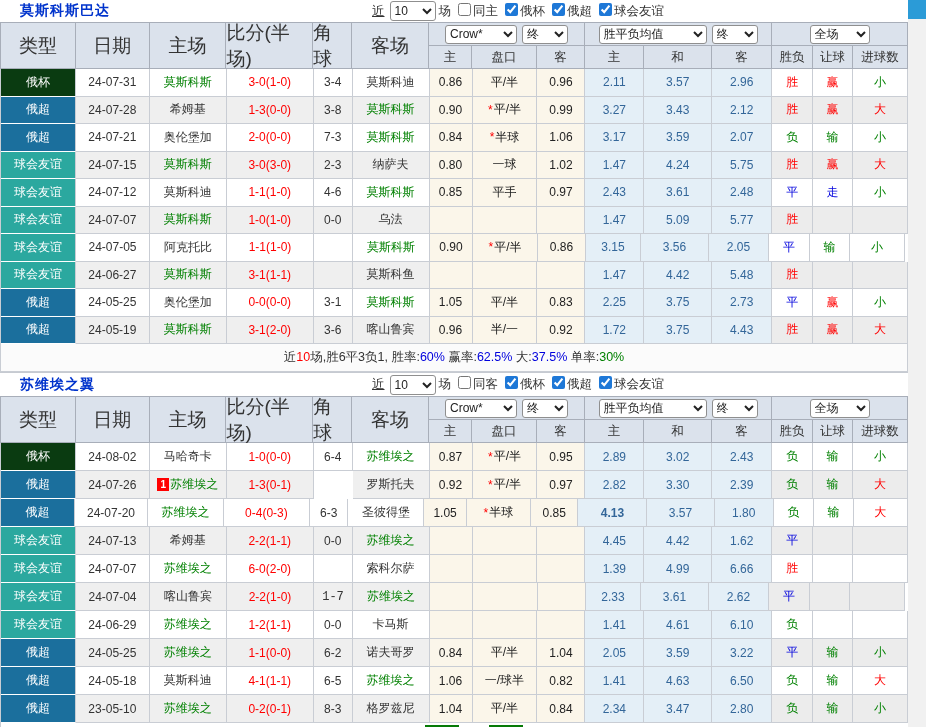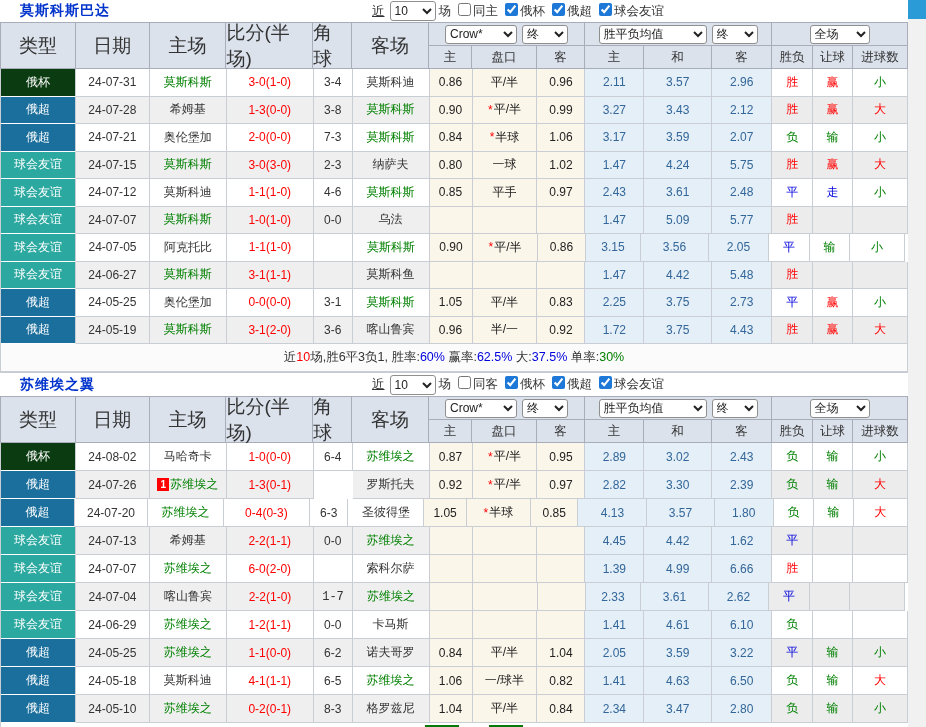--- a/index.html
+++ b/index.html
@@ -491,21 +491,21 @@
             <div class="cell" style="width: 39px;">6-3</div>
             <div class="cell" style="width: 77px;">
               <span>圣彼得堡</span>
             </div>
             <div class="cell oddsc" style="width: 43px;">1.05</div>
             <div class="cell oddsc" style="width: 65px;">
               <span class="star">*</span>
               <span>半球</span>
             </div>
             <div class="cell oddsc" style="width: 48px;">0.85</div>
-            <div class="cell avgc" style="width: 70px;">4.13</div>
+            <div class="cell avgc" style="width: 70px; font-weight: bold;">4.13</div>
             <div class="cell avgc" style="width: 68px;">3.57</div>
             <div class="cell avgc" style="width: 60px;">1.80</div>
             <div class="cell resc" style="width: 41px; color: rgb(0, 128, 0);">负</div>
             <div class="cell resc" style="width: 40px; color: rgb(0, 128, 0);">输</div>
             <div class="cell resc" style="width: 55px; color: rgb(255, 0, 0);">大</div>
           </div>
           <div class="tr even">
             <div class="cell typec" style="width: 75px; background: rgb(43, 168, 159);">球会友谊</div>
             <div class="cell" style="width: 74px;">24-07-13</div>
             <div class="cell" style="width: 77px;">
@@ -638,21 +638,21 @@
             <div class="cell oddsc" style="width: 48px;">0.82</div>
             <div class="cell avgc" style="width: 59px;">1.41</div>
             <div class="cell avgc" style="width: 68px;">4.63</div>
             <div class="cell avgc" style="width: 60px;">6.50</div>
             <div class="cell resc" style="width: 41px; color: rgb(0, 128, 0);">负</div>
             <div class="cell resc" style="width: 40px; color: rgb(0, 128, 0);">输</div>
             <div class="cell resc" style="width: 55px; color: rgb(255, 0, 0);">大</div>
           </div>
           <div class="tr even">
             <div class="cell typec" style="width: 75px; background: rgb(27, 111, 157);">俄超</div>
-            <div class="cell" style="width: 74px;">24-05-10</div>
+            <div class="cell" style="width: 74px;">23-05-10</div>
             <div class="cell" style="width: 77px;">
               <span class="hl">苏维埃之</span>
             </div>
             <div class="cell score" style="width: 87px;">0-2(0-1)</div>
             <div class="cell" style="width: 39px;">8-3</div>
             <div class="cell" style="width: 77px;">
               <span>格罗兹尼</span>
             </div>
             <div class="cell oddsc" style="width: 43px;">1.04</div>
             <div class="cell oddsc" style="width: 65px;">

